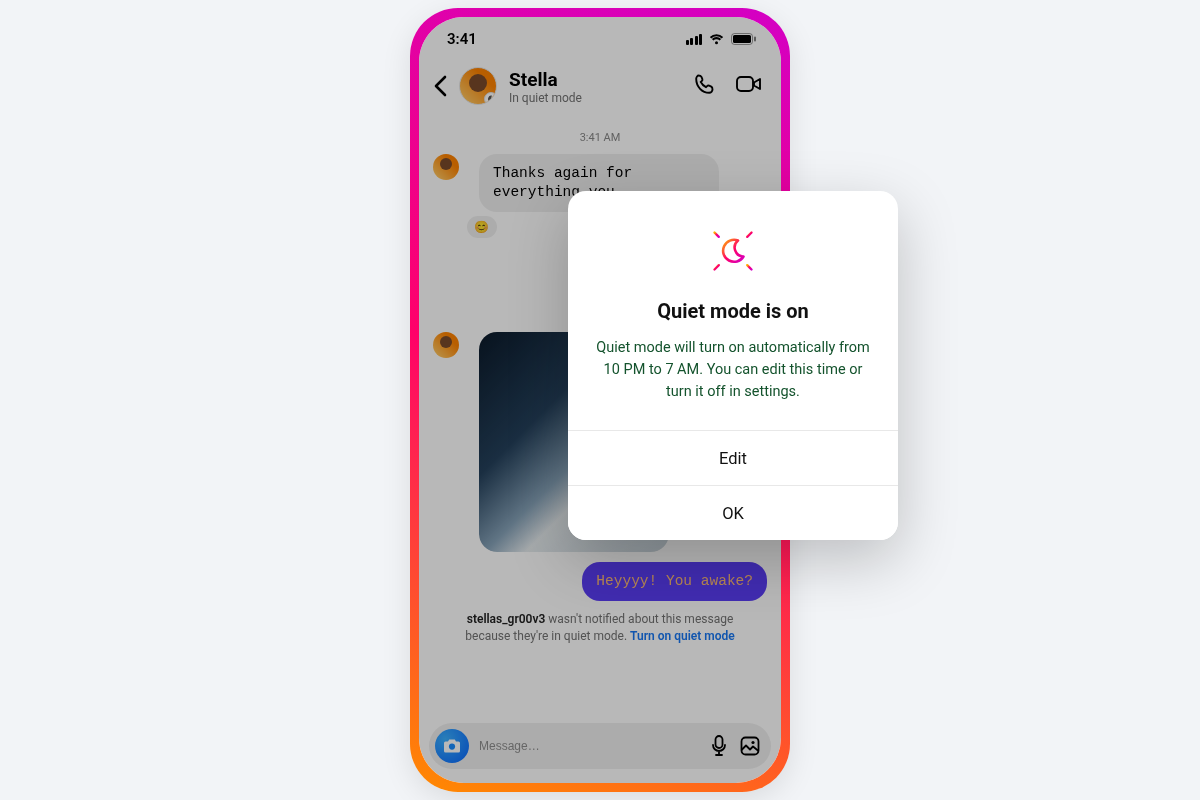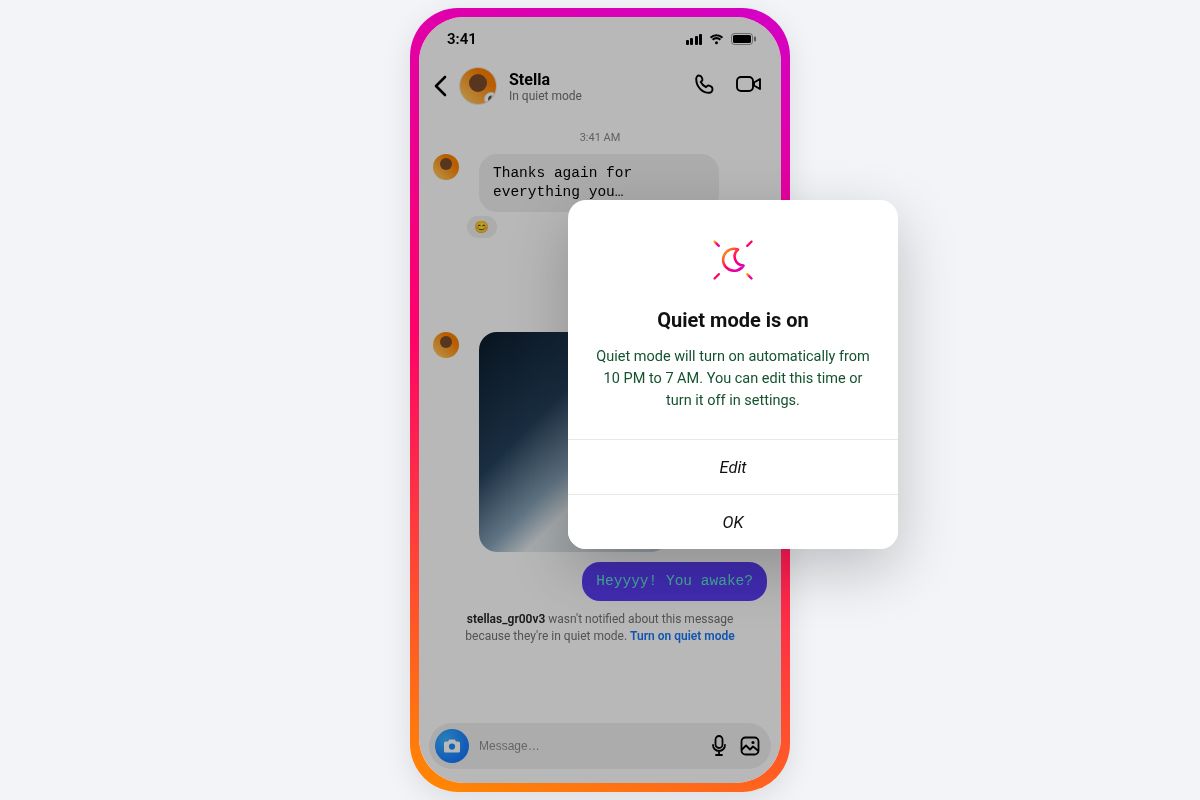--- a/index.html
+++ b/index.html
@@ -66,21 +66,21 @@
   .avatar::after{
     content:""; position:absolute; width:18px; height:18px; border-radius:50%;
     background:#7a4a2a; top:6px;
   }
   .avatar .mini-badge{
     position:absolute; right:-2px; bottom:-2px;
     width:14px; height:14px; background:#fff; border-radius:50%;
     display:flex; align-items:center; justify-content:center;
     border:1px solid #e0e0e0;
   }
-  .header-info .name { font-weight:700; font-size:16px; }
+  .header-info .name { font-weight:700; font-size:19px; }
   .header-info .sub { font-size:12px; color:#737373; }
   .header-actions { margin-left:auto; display:flex; gap:18px; }
 
   
   .chat-body { padding: 8px 14px 4px; }
   .timestamp { text-align:center; font-size:11px; color:#888; margin: 4px 0 10px; }
   .msg-row { display:flex; gap:20px; margin-bottom:10px;font-family:Liberation Mono, monospace; }
   .msg-row .av-sm {
     width:26px; height:26px; border-radius:50%;
     background: linear-gradient(45deg,#ffd372,#ff8300 70%);
@@ -102,21 +102,21 @@
     font-size:12px;
   }
   .msg-row.img .bubble { padding:0; overflow:hidden; width:190px; }
   .img-body {
     width:190px; height:220px;
     background: linear-gradient(135deg,#0b1a2a 0%, #24405b 35%, #86a2b8 55%, #e6ecef 65%, #c6d2da 100%);
     border-radius: 0 0 18px 18px;
   }
   .msg-row.right { justify-content:flex-end; }
   .bubble.purple {
-    background:#5b3df5; color:#5eead4;
+    background:#5b3df5; color:#fdba74;
   }
   .notice {
     font-size:12px; color:#737373; text-align:center;
     padding: 0 28px; line-height:1.45; margin-top:10px;
   }
   .notice b { color:#222; font-weight:600; }
   .notice .link { color:#1877f2; font-weight:600; }
 
   
   .composer {
@@ -133,38 +133,37 @@
     border:none; background:transparent; flex:1; font-size:12px; outline:none;
     color:#000000;
   }
   .composer input::placeholder{ color:#8e8e8e; }
   .comp-icon { display:flex; }
 
   
   .modal {
     position:absolute;
     left: calc(50% - 32px);
-    top: 192px;
+    top: 183px;
     width: 330px;
     background:#fff;
     border-radius:18px;
     z-index: 30;
     box-shadow: 0 20px 60px rgba(0,0,0,0.22);
     overflow:hidden;
   }
   .modal-body { padding: 30px 24px 28px; text-align:center; }
   .modal-icon { margin: 0 auto 18px; width:60px; height:60px; display:flex; align-items:center; justify-content:center; }
   .modal-title { font-size:20px; font-weight:700; margin-bottom:14px; color:#111; }
   .modal-desc { font-size:14.5px; line-height:1.5; color:#14532d; }
   .modal-btn {
     width:100%; height:55px; border:none; background:#fff;
     border-top:1px solid #e8e8e8;
     font-size:16.5px; color:#111; cursor:pointer;
     font-family:inherit;
-    font-style:italic;
   }
   .modal-btn.secondary { font-weight:400; }
 </style>
 </head>
 <body>
 
 <div class="stage">
   <div class="phone-frame">
     <div class="phone-screen">
 

